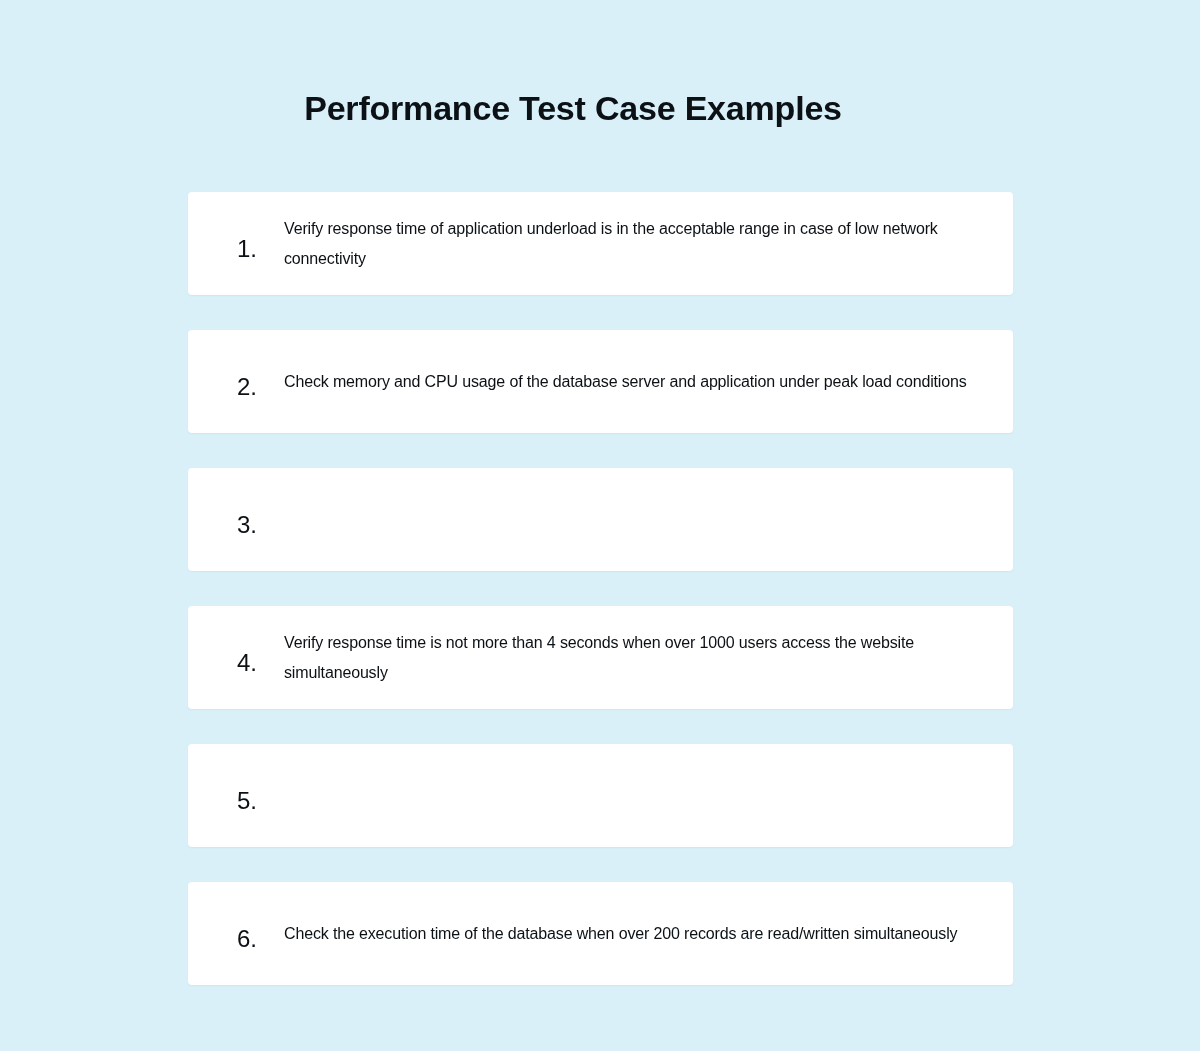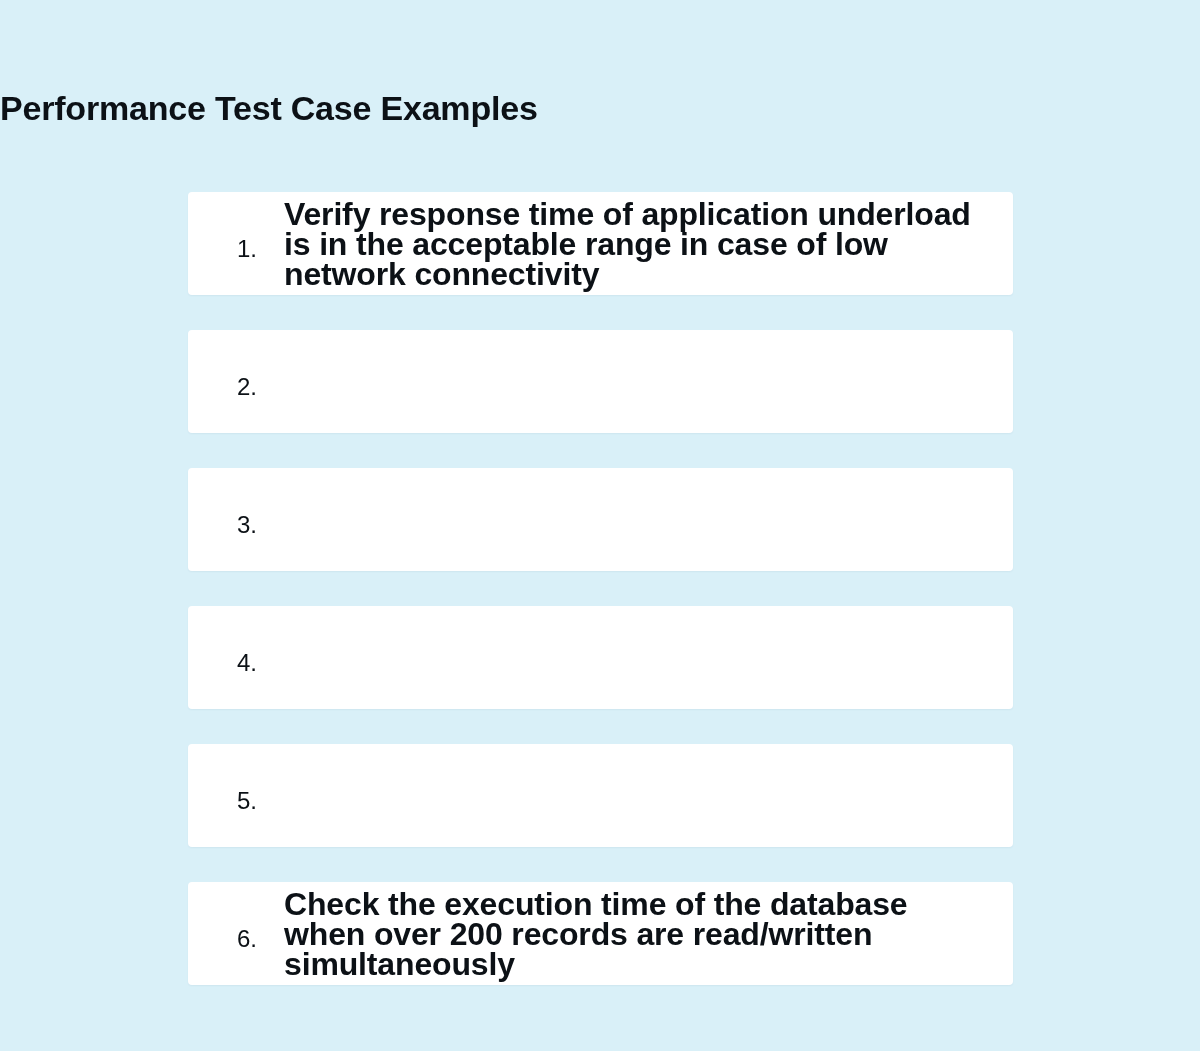--- a/index.html
+++ b/index.html
@@ -23,20 +23,21 @@
     height: 1051px;
     background: #d9f0f8;
   }
 
   
   .page-title {
     position: absolute;
     top: 88px;
     left: 0;
     width: 1146px;
+    text-align: center;
     font-size: 34px;
     font-weight: bold;
     letter-spacing: -0.2px;
     color: #0c1116;
     line-height: 1.2;
   }
 
   
   .case-list {
     position: absolute;
@@ -71,22 +72,22 @@
     font-size: 24px;
     font-weight: normal;
     color: #0c1116;
     line-height: 1;
   }
 
   .case-text {
     flex: 1 1 auto;
     margin-left: 27px;
     margin-right: 26px;
-    font-size: 32px;
-    font-weight: bold;
+    font-size: 16px;
+    font-weight: normal;
     line-height: 30px;
     letter-spacing: -0.15px;
     color: #0c1116;
   }
 </style>
 </head>
 <body>
 
 <div class="infographic">
 
@@ -94,28 +95,30 @@
 
   <ol class="case-list">
 
     <li class="case-card">
       <span class="case-number">1.</span>
       <span class="case-text">Verify response time of application underload is in the acceptable range in case of low network connectivity</span>
     </li>
 
     <li class="case-card">
       <span class="case-number">2.</span>
+      <span class="case-text">Check memory and CPU usage of the database server and application under peak load conditions</span>
     </li>
 
     <li class="case-card">
       <span class="case-number">3.</span>
     </li>
 
     <li class="case-card">
       <span class="case-number">4.</span>
+      <span class="case-text">Verify response time is not more than 4 seconds when over 1000 users access the website simultaneously</span>
     </li>
 
     <li class="case-card">
       <span class="case-number">5.</span>
     </li>
 
     <li class="case-card">
       <span class="case-number">6.</span>
       <span class="case-text">Check the execution time of the database when over 200 records are read/written simultaneously</span>
     </li>

